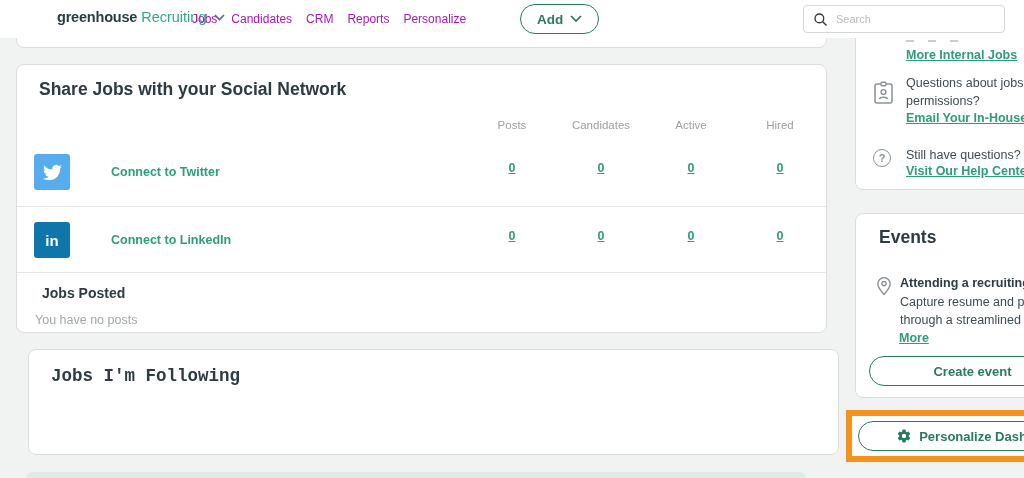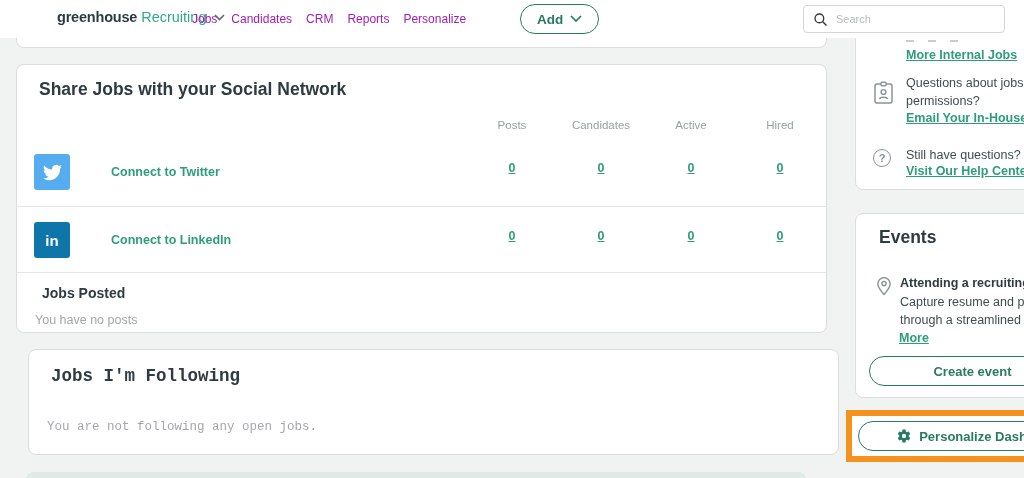--- a/index.html
+++ b/index.html
@@ -188,21 +188,20 @@
   </div>
 
   <div class="jobs-posted-sect">
     <div class="jobs-posted-title">Jobs Posted</div>
     <div class="jobs-posted-empty">You have no posts</div>
   </div>
 </div>
 
 <div class="card card-following">
   <div class="card-title following-title">Jobs I'm Following</div>
-  <div class="following-empty">You are not following any open jobs.</div>
 </div>
 
 <div class="bottom-band"></div>
 
 <div class="card card-help">
   <div class="clip-dashes">
       <i></i>
       <i></i>
       <i></i>
     </div>

